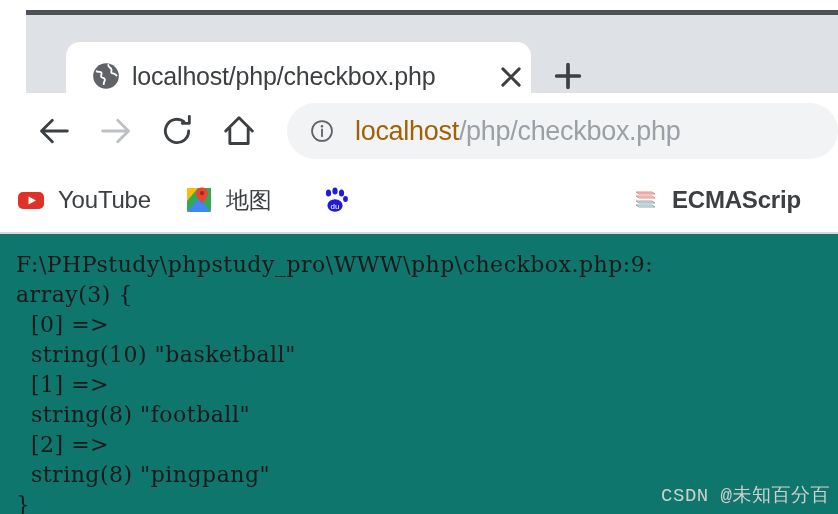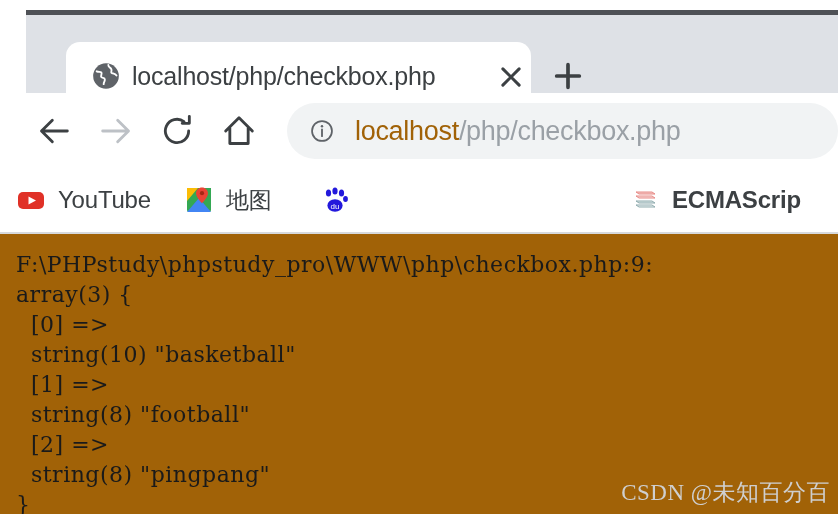--- a/index.html
+++ b/index.html
@@ -162,41 +162,41 @@
     left: 0; top: 232px;
     width: 838px; height: 2px;
     background: #d7d9dc;
   }
 
   
   .page {
     position: absolute;
     left: 0; top: 234px;
     width: 838px; height: 280px;
-    background: #a16207;
+    background: #0f766e;
     overflow: hidden;
   }
 
   .dump {
     position: absolute;
     left: 16px; top: 16px;
     margin: 0;
     font-family: "DejaVu Serif", "Liberation Serif", serif;
     font-size: 22px;
     line-height: 30px;
     color: #1a1a1a;
     white-space: pre;
     letter-spacing: 0.5px;
   }
 
   .watermark {
     position: absolute;
     right: 8px; bottom: 6px;
-    font-family: Liberation Serif, serif;
-    font-size: 23px;
+    font-family: Liberation Mono, monospace;
+    font-size: 19px;
     color: #cfcfcf;
     white-space: nowrap;
     letter-spacing: 0.5px;
   }
 </style>
 </head>
 <body>
 
 <div id="app">
 

